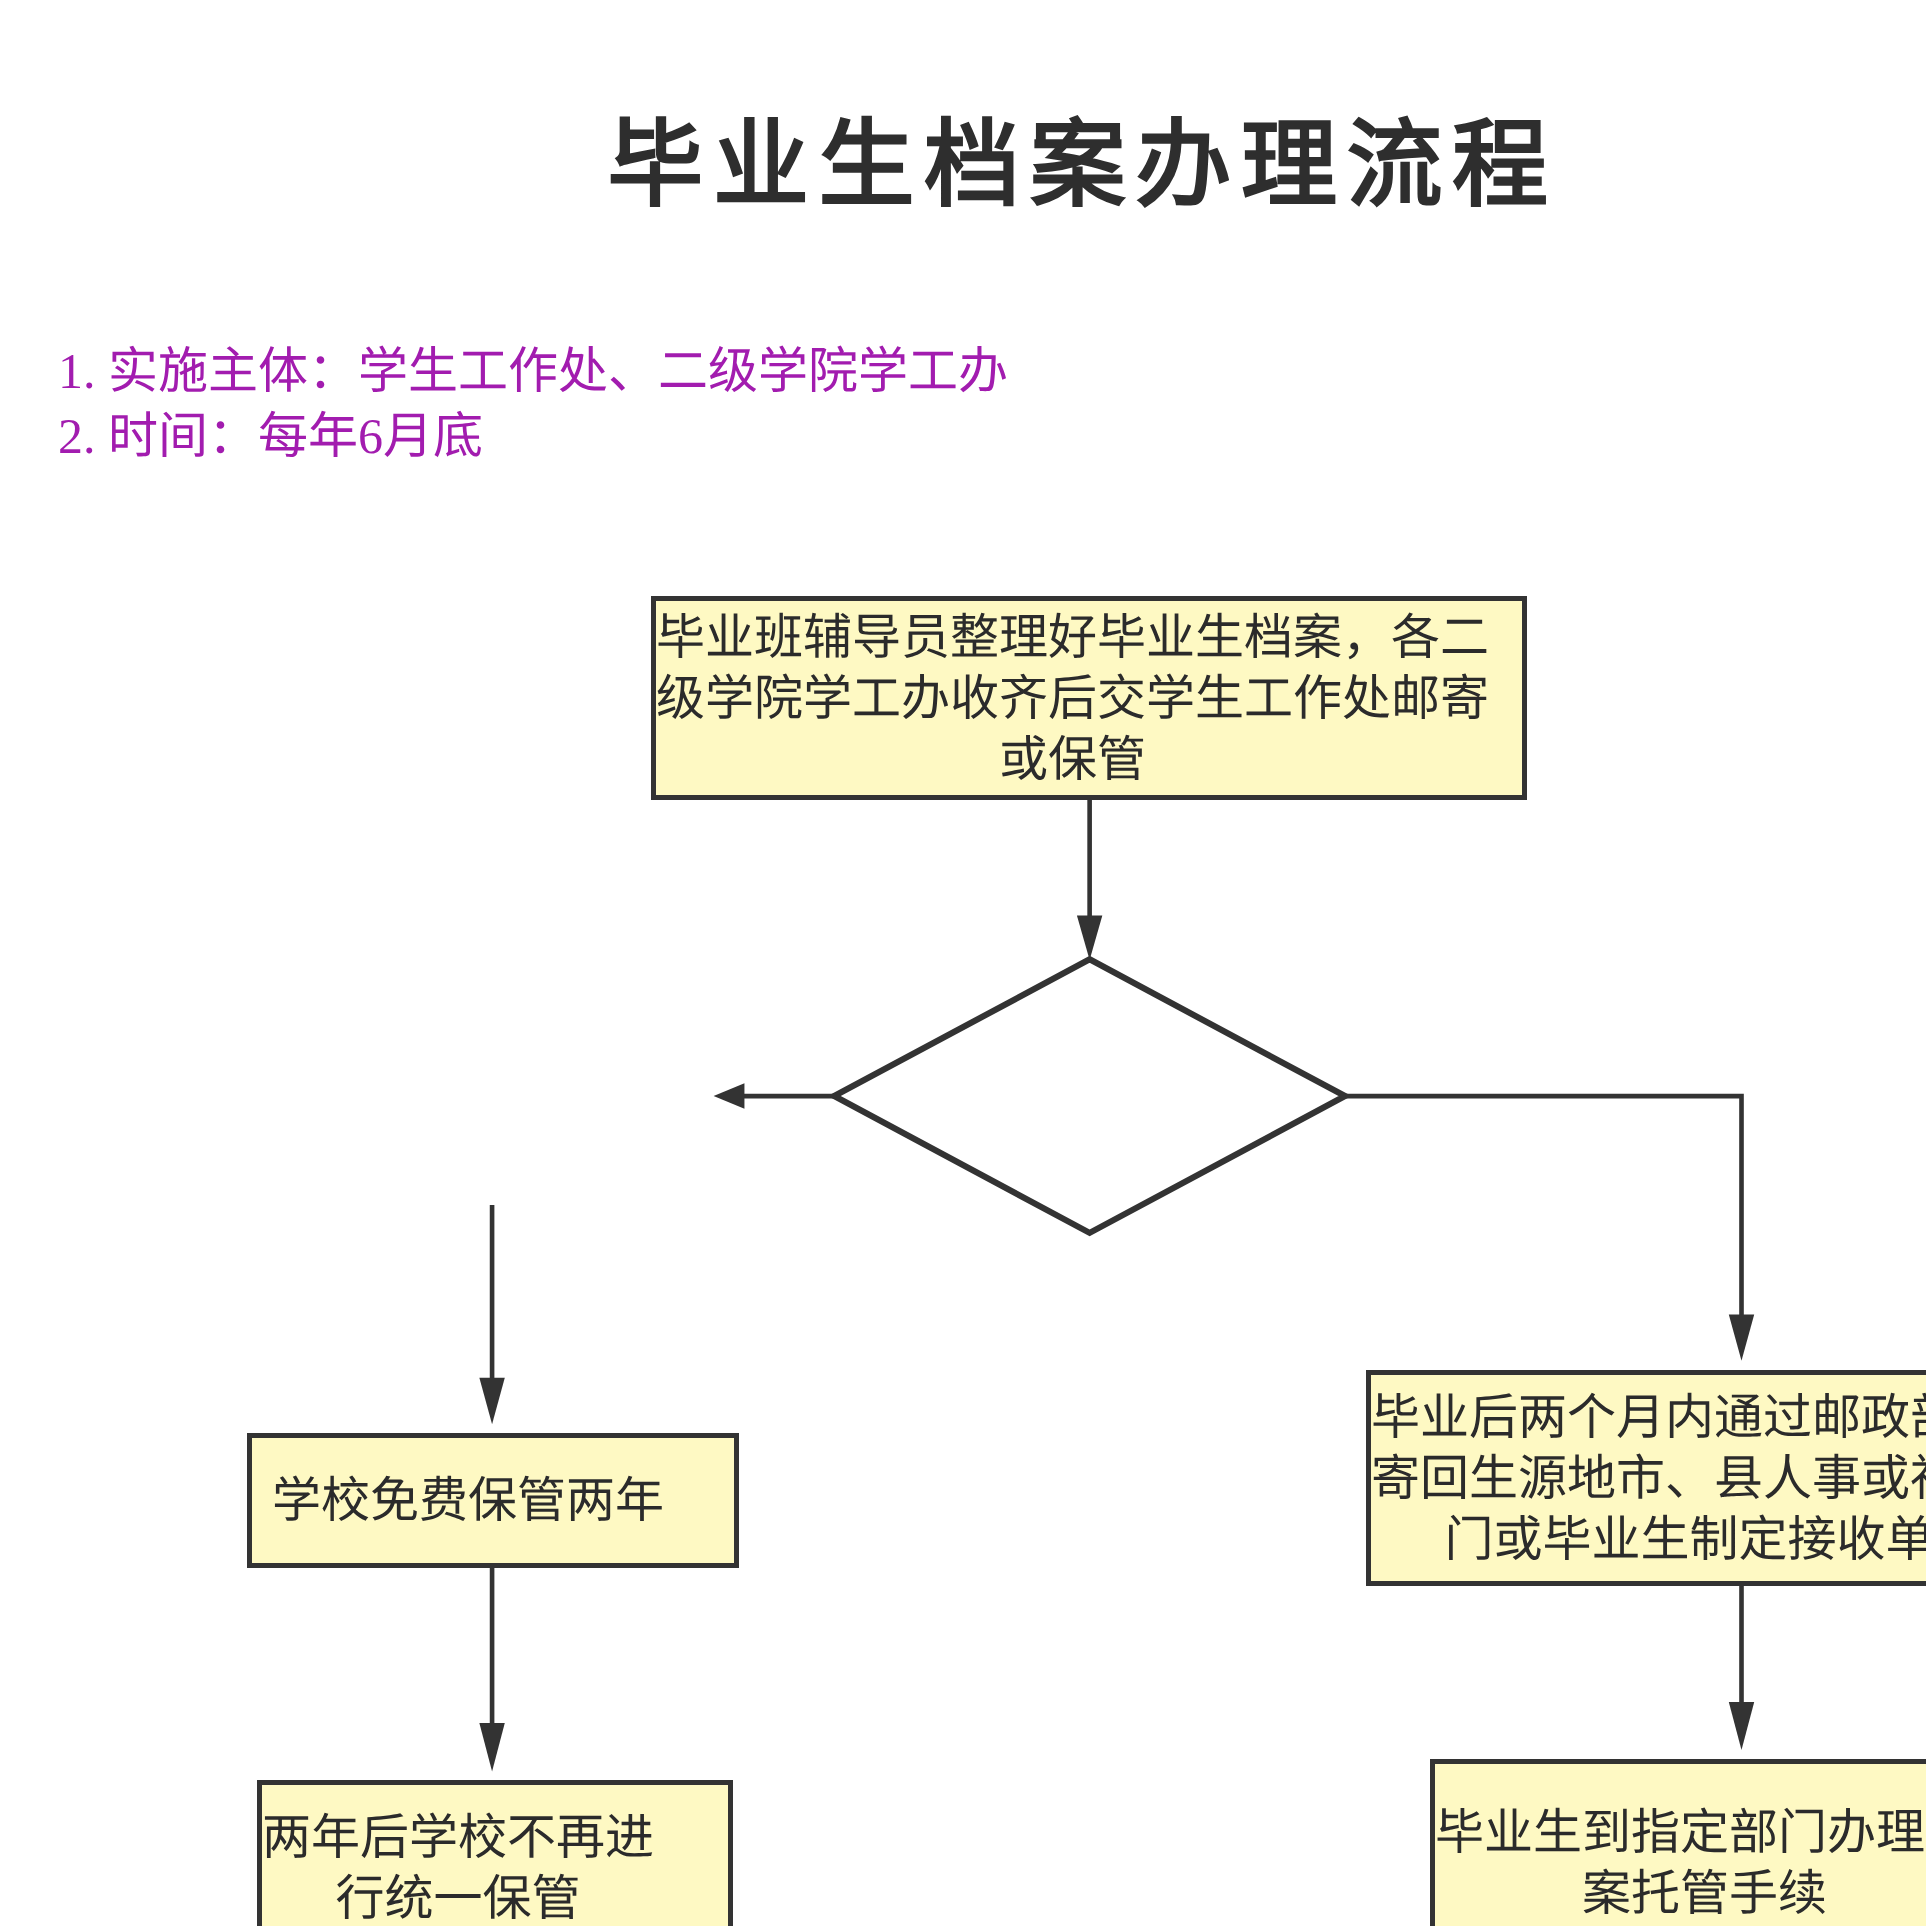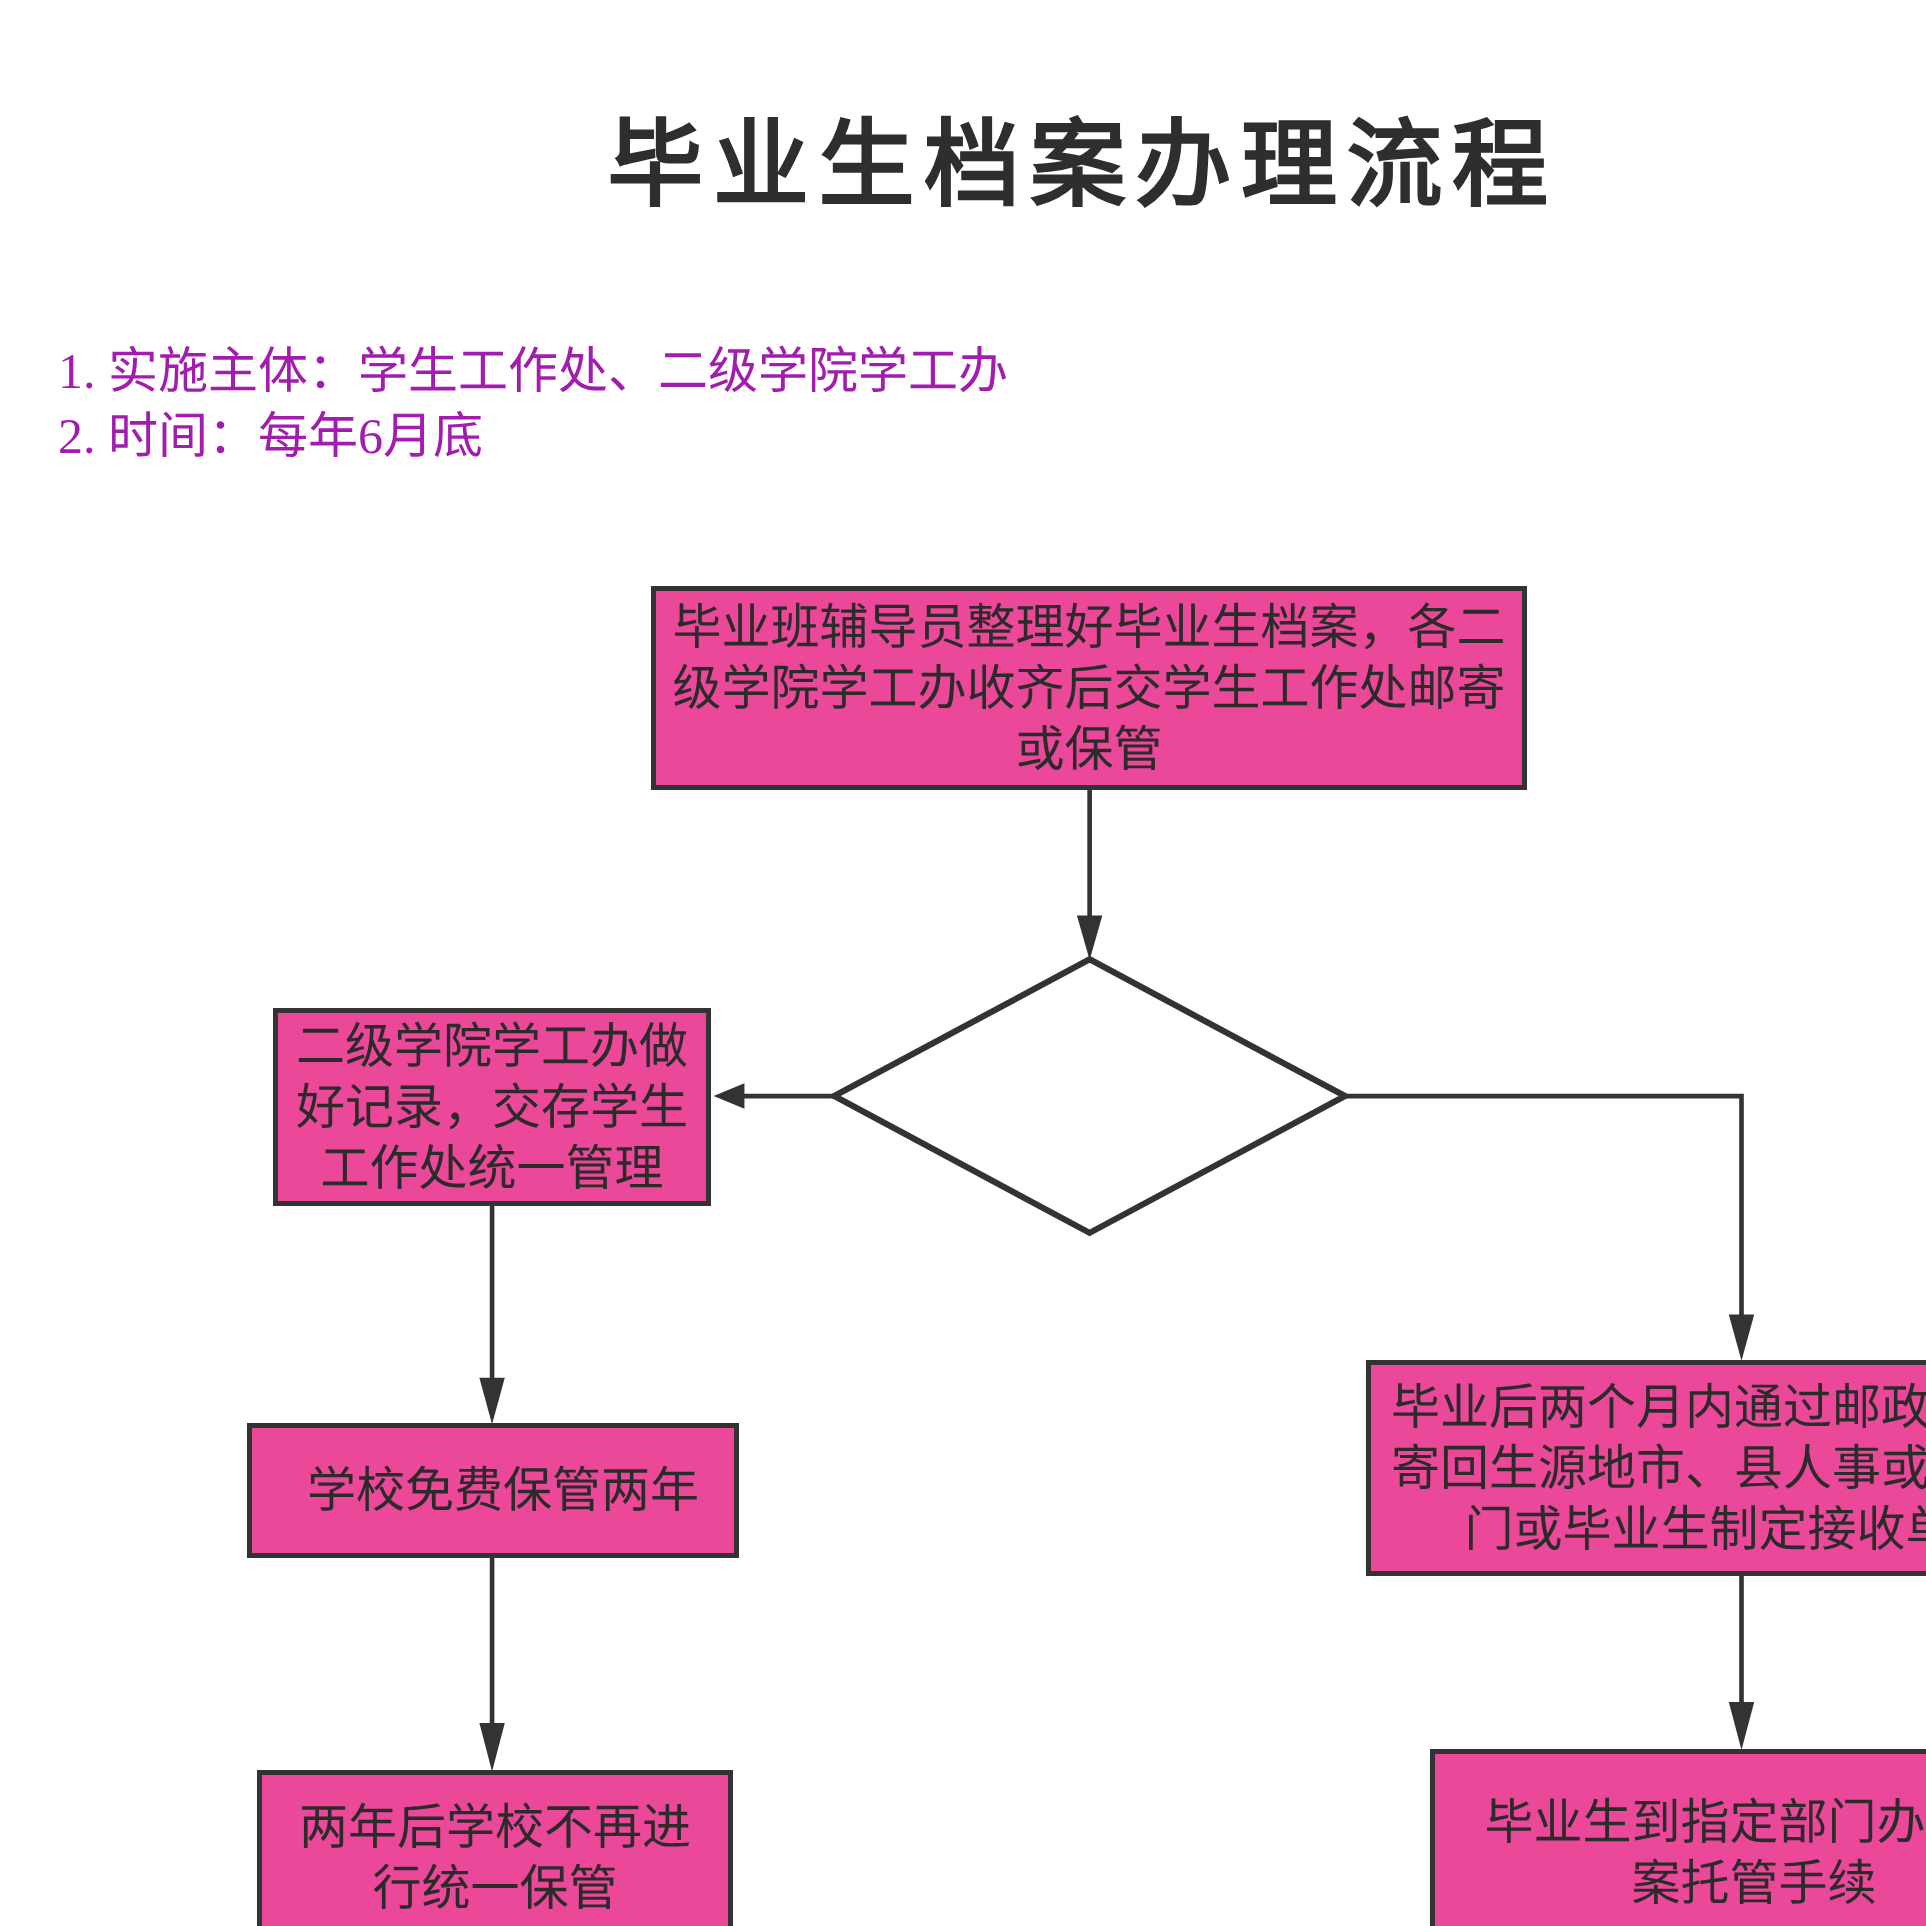--- a/index.html
+++ b/index.html
@@ -42,24 +42,25 @@
     position: absolute;
     left: 0;
     top: 0;
     z-index: 1;
   }
   .node {
     position: absolute;
     z-index: 2;
     box-sizing: border-box;
     border: 5.4px solid #333333;
-    background: #ec4899;
+    background: #fef9c3;
     display: flex;
     align-items: center;
-    justify-content: center;
+    justify-content: flex-start;
+    margin-top: 10px;
   }
   .node-text {
     text-align: center;
     font-size: 49px;
     line-height: 61px;
     white-space: pre-line;
     color: #2b2b2b;
   }
   .diamond-label {
     position: absolute;
@@ -110,25 +111,20 @@
     <line x1="4520" y1="4088" x2="4520" y2="4424" stroke="#333333" stroke-width="12"></line>
     <polygon points="4487,4418 4553,4418 4520,4542" fill="#333333"></polygon>
   </svg>
 
   <div class="node" style="left:651px; top:586px; width:876px; height:204px;">
     <div class="node-text">毕业班辅导员整理好毕业生档案，各二
 级学院学工办收齐后交学生工作处邮寄
 或保管</div>
   </div>
 
-  <div class="node" style="left:273px; top:1008px; width:438px; height:198px;">
-    <div class="node-text">二级学院学工办做
-好记录，交存学生
-工作处统一管理</div>
-  </div>
 
   <div class="node" style="left:247px; top:1423px; width:492px; height:135px;padding-left:20px;">
     <div class="node-text">学校免费保管两年</div>
   </div>
 
   <div class="node" style="left:257px; top:1770px; width:476px; height:175px;">
     <div class="node-text">两年后学校不再进
 行统一保管</div>
   </div>
 

